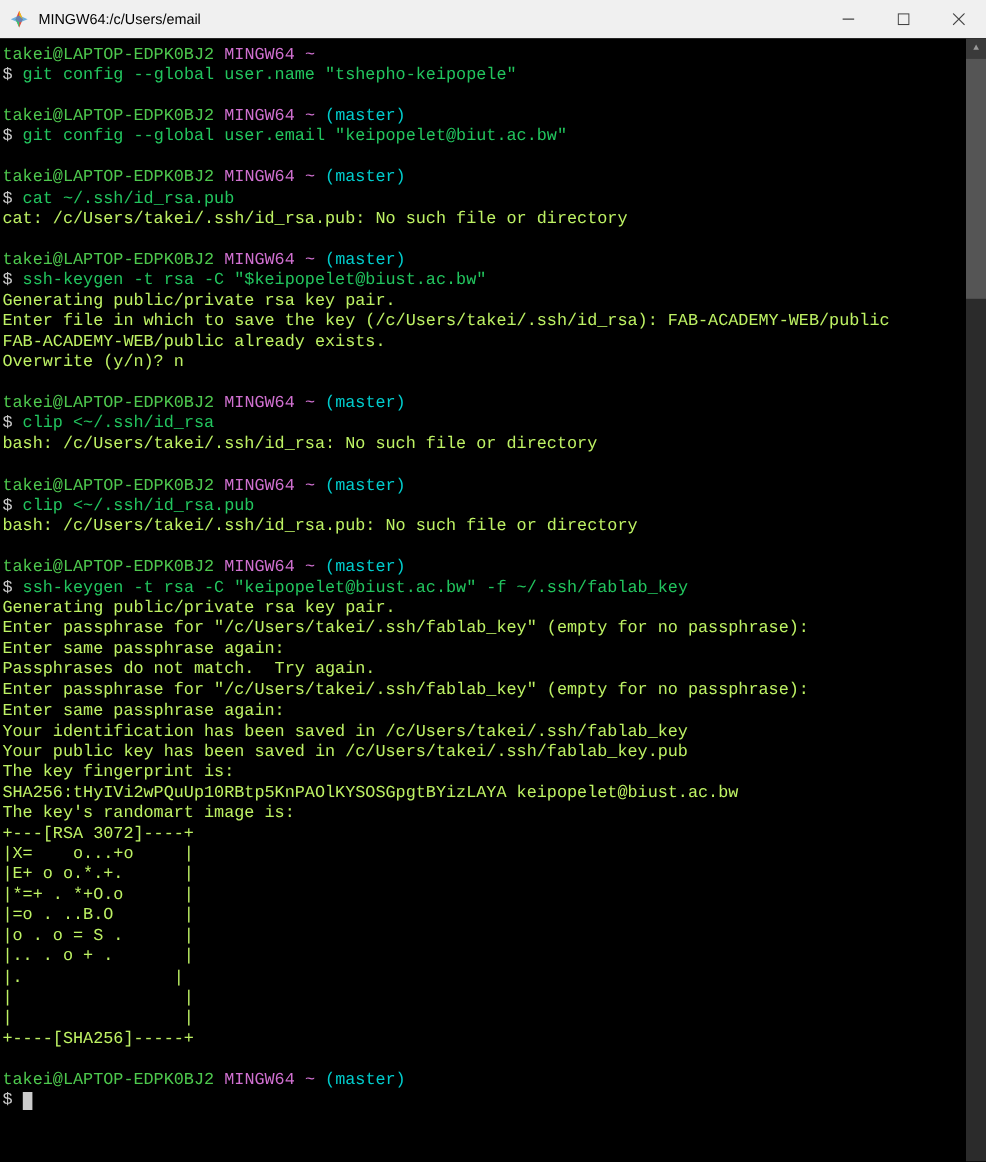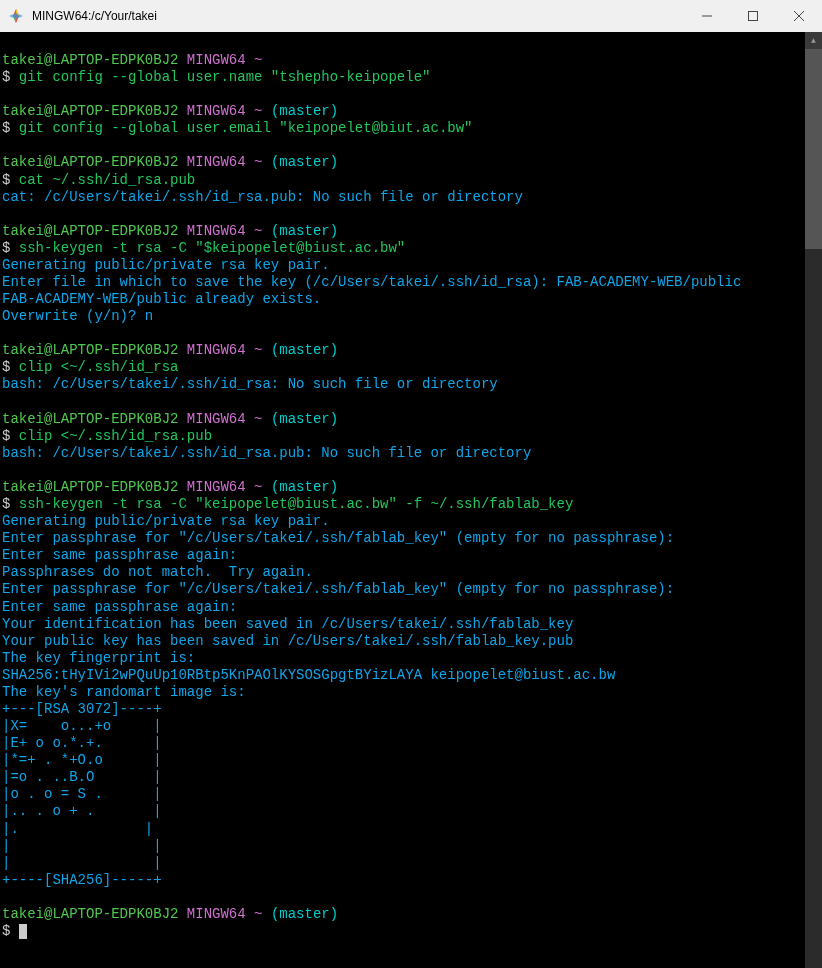--- a/index.html
+++ b/index.html
@@ -46,21 +46,21 @@
       color: #444;
     }
     .win-btn svg { width: 10px; height: 10px; }
     .terminal-wrap {
       display: flex;
       height: calc(100% - 32px);
       background: #000;
     }
     .terminal {
       flex: 1;
-      padding: 20px 2px;
+      padding: 6px 2px;
       color: #ccc;
       line-height: 1.22;
       white-space: pre;
       overflow: hidden;
     }
     .scrollbar {
       width: 17px;
       background: #2b2b2b;
       position: relative;
     }
@@ -78,21 +78,21 @@
       position: absolute;
       top: 17px;
       width: 17px;
       height: 200px;
       background: #555;
     }
     .user { color: #4ec94e; }
     .mingw { color: #d070d0; }
     .tilde { color: #d070d0; }
     .master { color: #00cccc; text-align: right; }
-    .out { color: #0ea5e9; }
+    .out { color: #bef264; }
     .prompt { color: #cccccc; }
     .cmd { color: #22c55e; }
     .line { display: block; }
     .cursor {
       display: inline-block;
       width: 8px;
       height: 15px;
       background: #ccc;
       vertical-align: text-bottom;
     }
@@ -102,21 +102,21 @@
 
 <div class="titlebar">
   <span class="app-icon">
     <svg viewBox="0 0 16 16">
       <polygon points="8,1 11,8 8,15 5,8" fill="#e74c3c"></polygon>
       <polygon points="1,8 8,11 15,8 8,5" fill="#3498db" fill-opacity="0.7"></polygon>
       <polygon points="8,1 11,8 8,5" fill="#f1c40f"></polygon>
       <polygon points="8,15 5,8 8,11" fill="#2ecc71"></polygon>
     </svg>
   </span>
-  <span class="title-text">MINGW64:/c/Your/takei</span>
+  <span class="title-text">MINGW64:/c/Users/email</span>
   <div class="win-controls">
     <div class="win-btn">
       <svg viewBox="0 0 10 10">
           <line x1="0" y1="5" x2="10" y2="5" stroke="#444" stroke-width="1"></line>
         </svg>
     </div>
     <div class="win-btn">
       <svg viewBox="0 0 10 10">
           <rect x="0.5" y="0.5" width="9" height="9" fill="none" stroke="#444" stroke-width="1"></rect>
         </svg>

